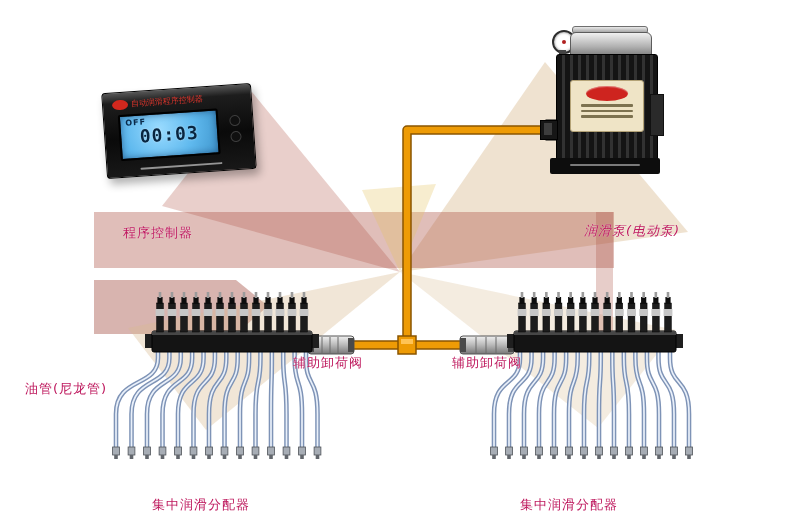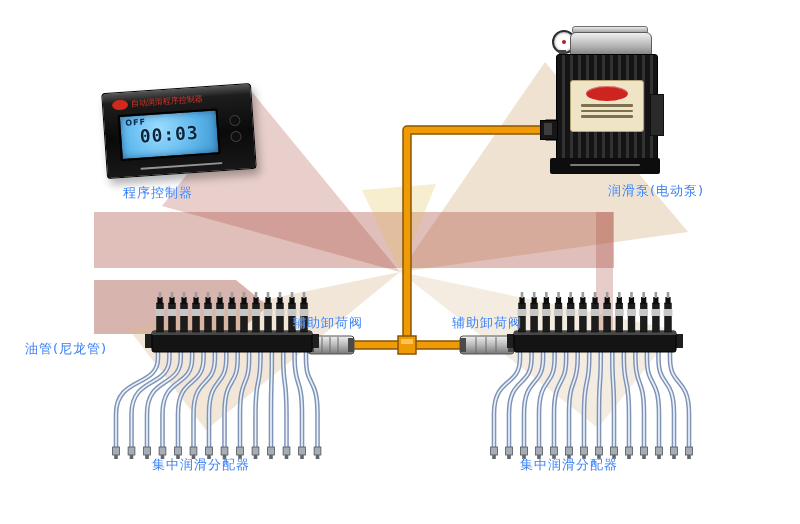--- a/index.html
+++ b/index.html
@@ -2,22 +2,23 @@
 <html><head>
 <meta charset="utf-8">
 <style>
   html,body{margin:0;padding:0;background:#fff;}
   .canvas{
     position:relative;width:800px;height:524px;background:#ffffff;overflow:hidden;
     font-family:"DejaVu Sans",sans-serif;
   }
   .layer{position:absolute;left:0;top:0;}
   .diagram-label{
-    position:absolute;font-size:13px;color:#3b82f6;letter-spacing:1px;white-space:nowrap;
+    position:absolute;font-size:13px;color:#be185d;letter-spacing:1px;white-space:nowrap;
     text-shadow:0 0 1px rgba(255,255,255,.8);
+    margin-top:40px;
   }
 
   
   .controller{
     position:absolute;left:104px;top:88px;width:148px;height:84px;
     transform:rotate(-4deg);
     background:linear-gradient(180deg,#565656 0%,#1d1d1d 12%,#0a0a0a 55%,#181818 100%);
     border:1px solid #000;border-radius:4px;
     box-shadow:3px 6px 9px rgba(0,0,0,.3);
   }
@@ -387,19 +388,19 @@
     </div>
     <div class="outlet"></div>
     <div class="outlet-nut"></div>
     <div class="bracket"></div>
     <div class="base">
       <div class="fineprint"></div>
     </div>
   </div>
 
   <div class="diagram-label" style="left:123px;top:184px;">程序控制器</div>
-  <div class="diagram-label" style="left:608px;top:182px;">润滑泵(电动泵)</div>
+  <div class="diagram-label" style="left:584px;top:182px;font-style:italic;">润滑泵(电动泵)</div>
   <div class="diagram-label" style="left:293px;top:314px;">辅助卸荷阀</div>
   <div class="diagram-label" style="left:452px;top:314px;">辅助卸荷阀</div>
   <div class="diagram-label" style="left:25px;top:340px;">油管(尼龙管)</div>
   <div class="diagram-label" style="left:152px;top:456px;">集中润滑分配器</div>
   <div class="diagram-label" style="left:520px;top:456px;">集中润滑分配器</div>
 </div>
 
 </body></html>

